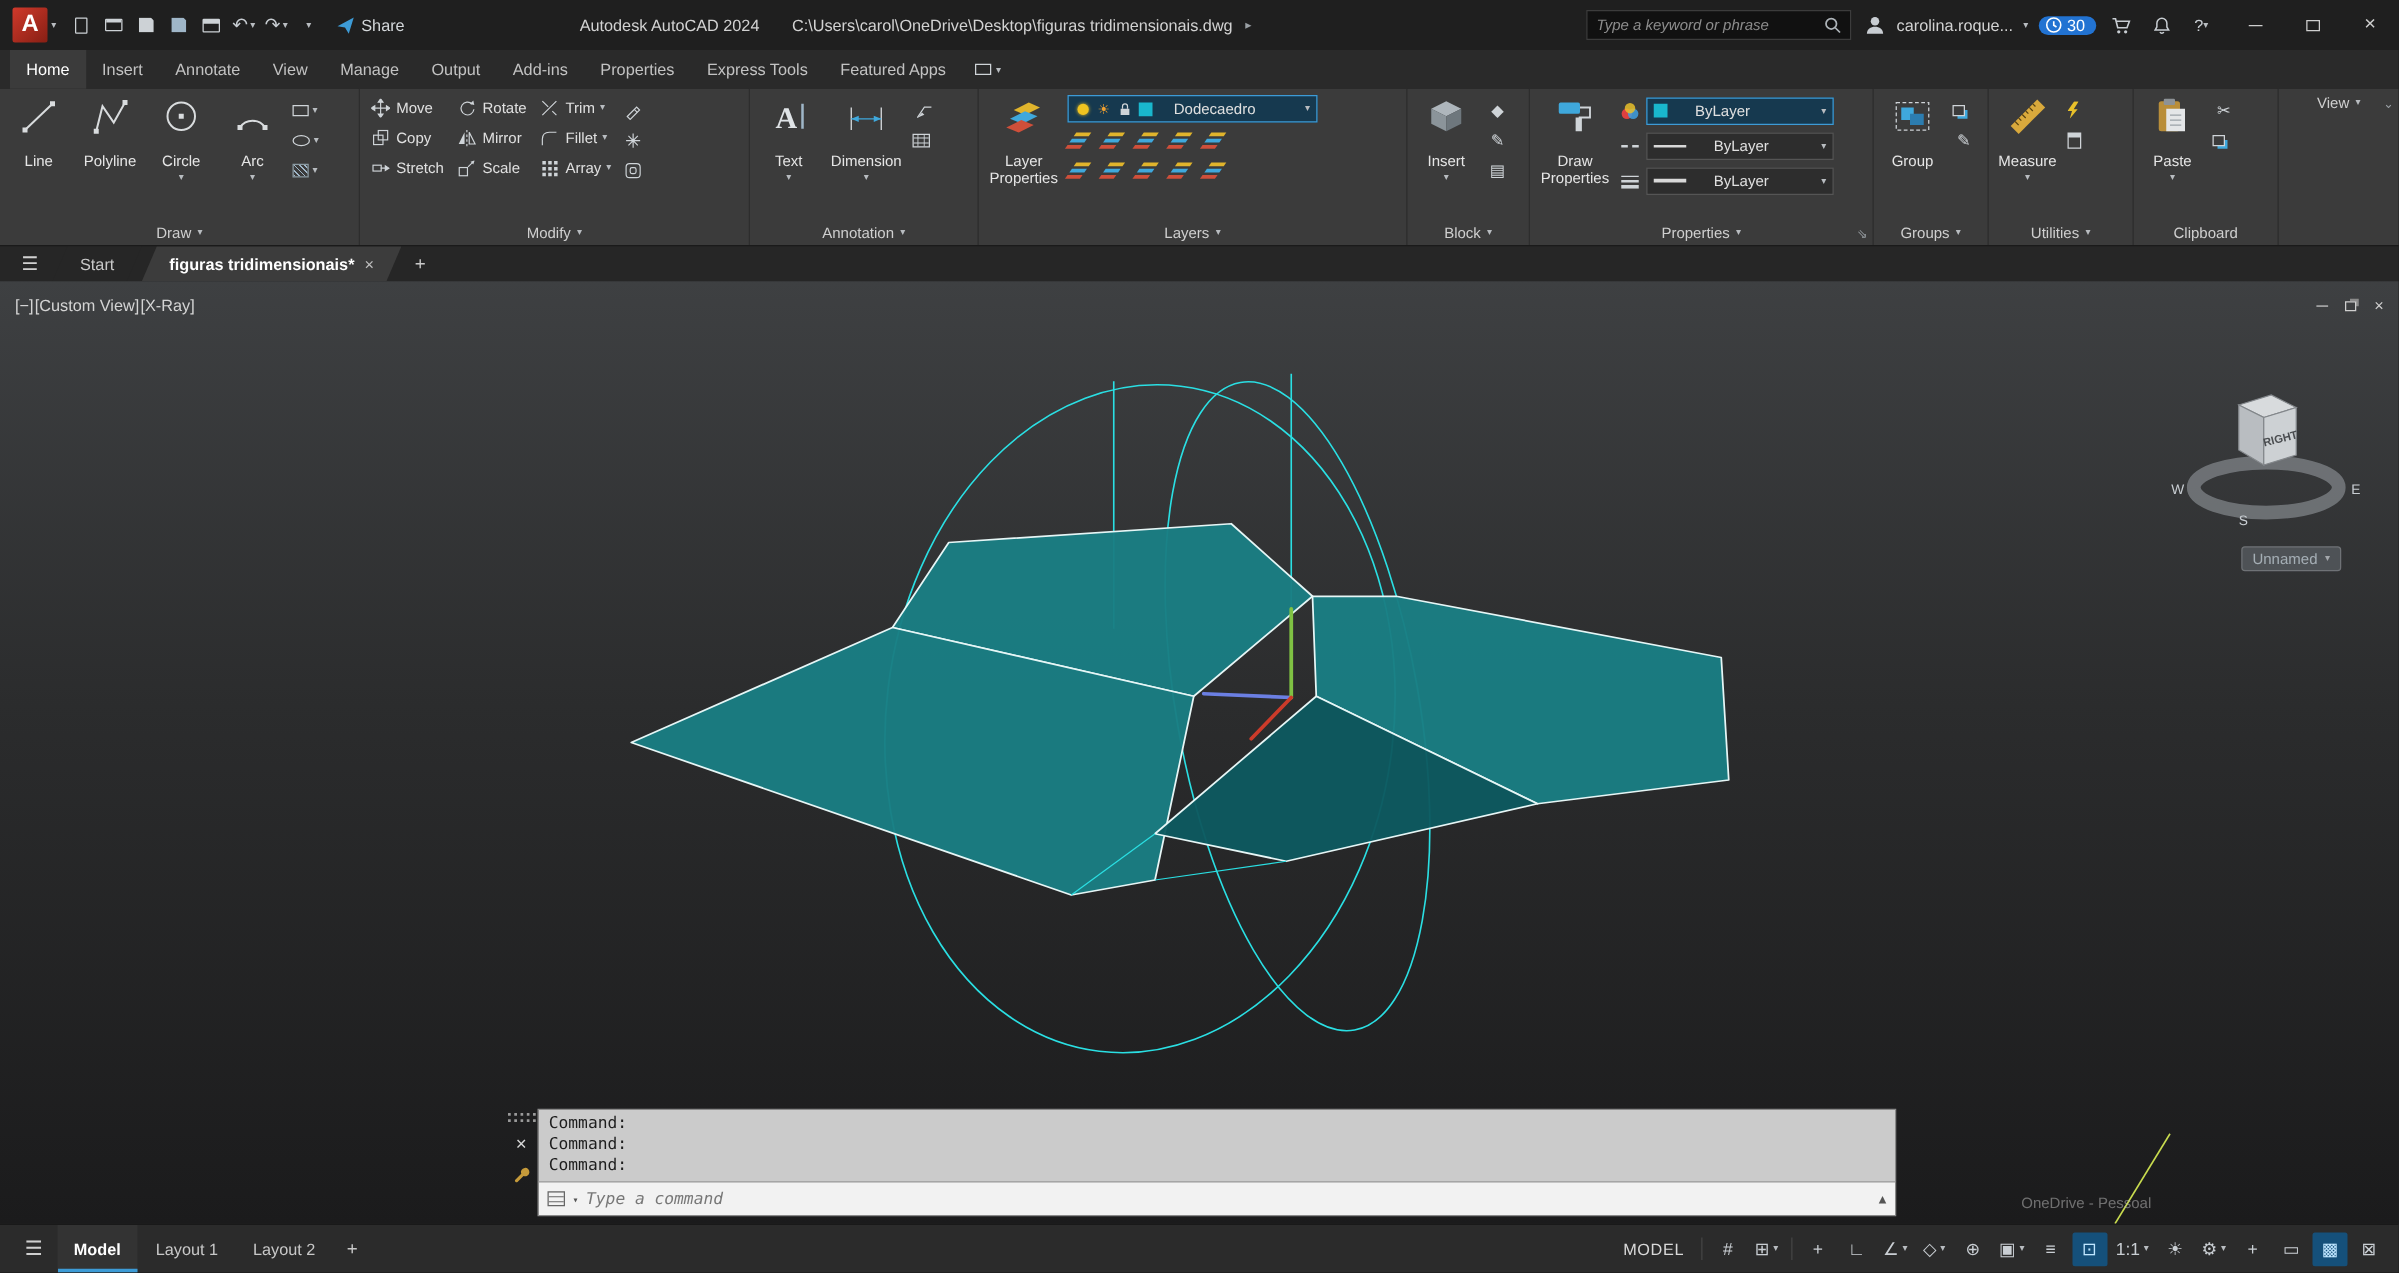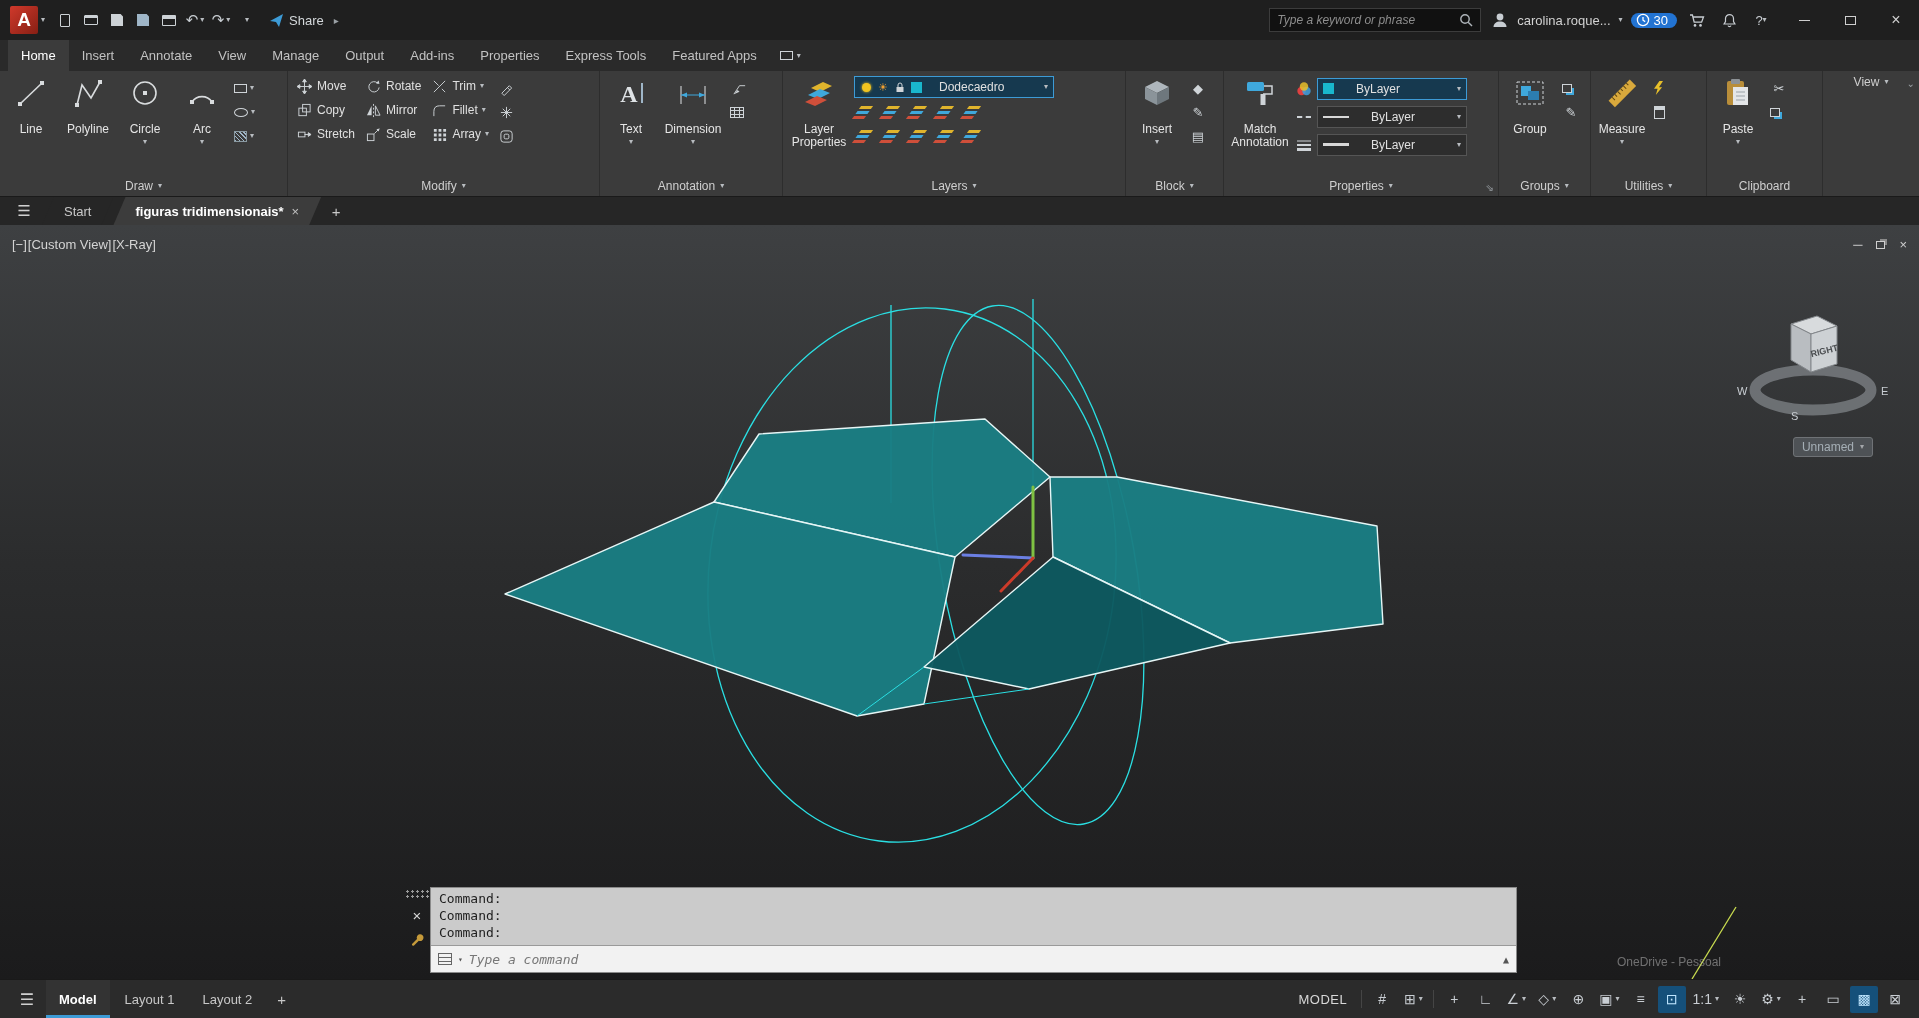--- a/index.html
+++ b/index.html
@@ -162,20 +162,24 @@
       <span class="qicon">
           <span class="caret">▾</span>
         </span>
     </div>
     <div class="share">
       <svg width="15" height="15" viewBox="0 0 15 15">
           <path d="M1 8 L14 1 L10 14 L7 9 Z" fill="#3d9bd6"></path>
         </svg>
       <span>Share</span>
     </div>
+    <div class="tb-title">
+      <span>Autodesk AutoCAD 2024</span>
+      <span>C:\Users\carol\OneDrive\Desktop\figuras tridimensionais.dwg</span>
+    </div>
     <span class="expander">▸</span>
     <div class="searchbox">
       <input type="text" placeholder="Type a keyword or phrase" style="">
       <svg width="14" height="14" viewBox="0 0 14 14">
           <circle cx="6" cy="6" r="4.2" fill="none" stroke="#aeb4b9" stroke-width="1.4"></circle>
           <line x1="9.2" y1="9.2" x2="13" y2="13" stroke="#aeb4b9" stroke-width="1.4"></line>
         </svg>
     </div>
     <div class="account">
       <svg width="18" height="18" viewBox="0 0 18 18">
@@ -582,21 +586,21 @@
     <div class="panel" style="width:275px">
       <div class="pbody">
         <div class="bigbtn w64">
           <span class="bicon">
               <svg width="32" height="32" viewBox="0 0 32 32">
                 <rect x="3" y="5" width="17" height="9" rx="1.5" fill="#3fa8dc"></rect>
                 <path d="M20 9h8v8h-9" fill="none" stroke="#cfd4d8" stroke-width="1.5"></path>
                 <rect x="16.5" y="17" width="5" height="11" fill="#cfd4d8"></rect>
               </svg>
             </span>
-          <span class="blabel">Match Annotation</span>
+          <span class="blabel">Draw Properties</span>
         </div>
         <div class="laycol">
           <div class="proprow">
             <span class="sicon">
                 <svg width="16" height="16" viewBox="0 0 16 16">
                   <circle cx="5.5" cy="10" r="4.2" fill="#e04040"></circle>
                   <circle cx="10.5" cy="10" r="4.2" fill="#40a0e0" fill-opacity=".85"></circle>
                   <circle cx="8" cy="5.5" r="4.2" fill="#e8c02a" fill-opacity=".85"></circle>
                 </svg>
               </span>

